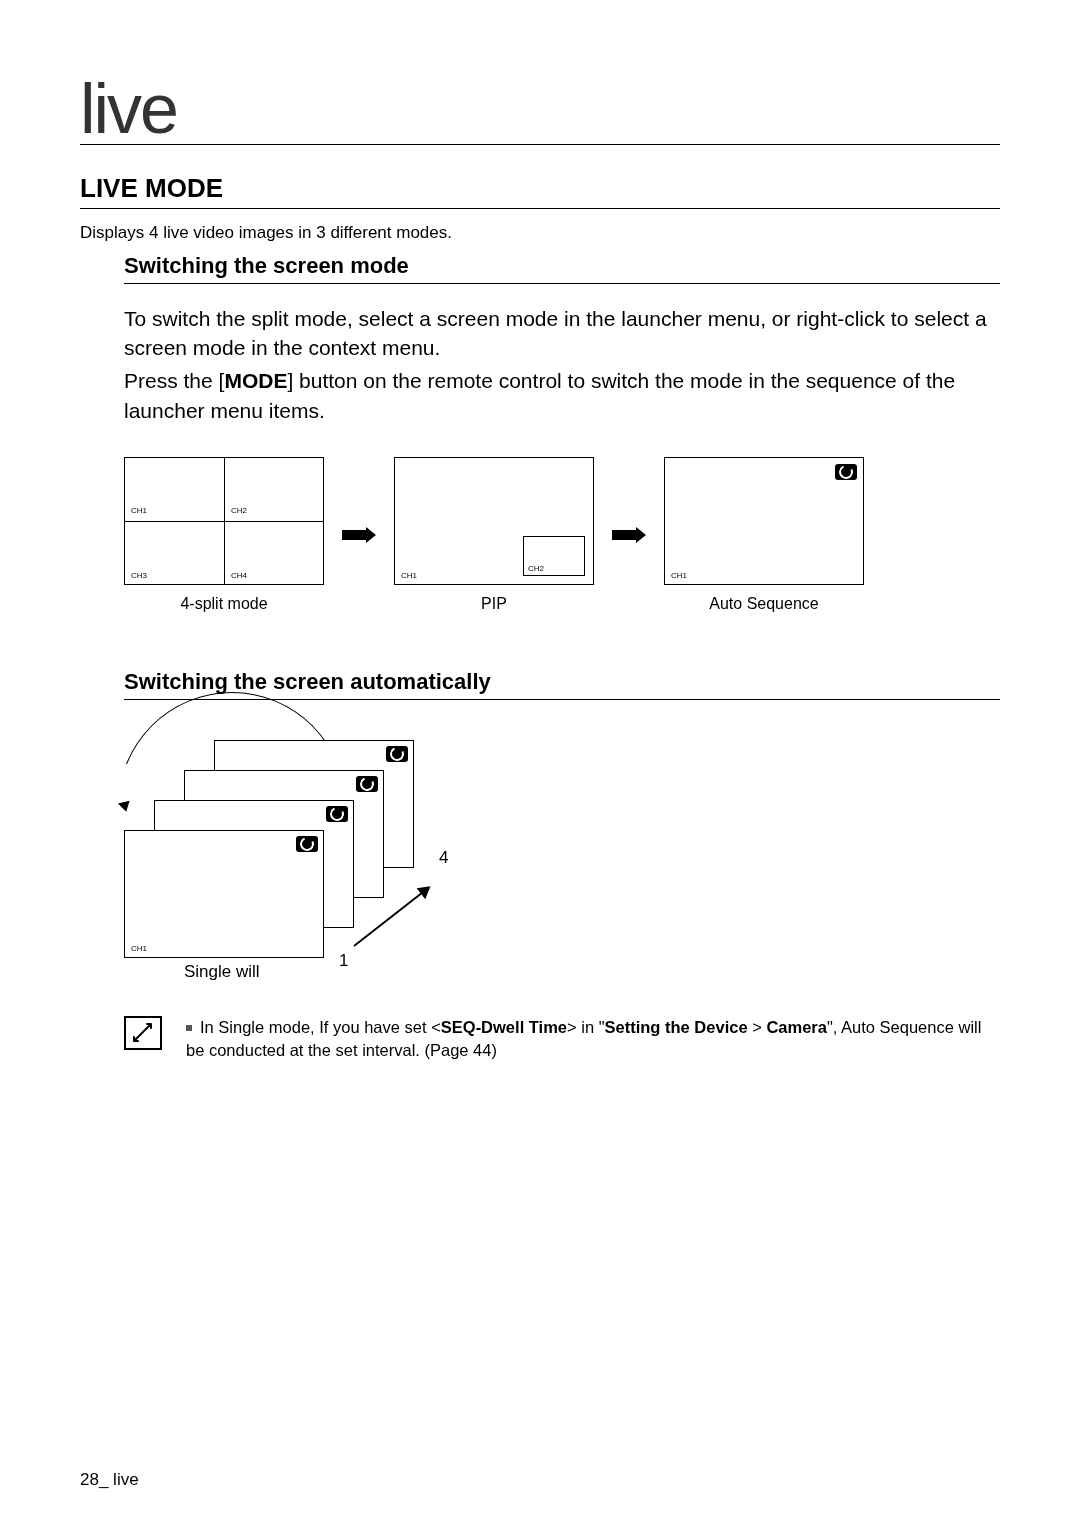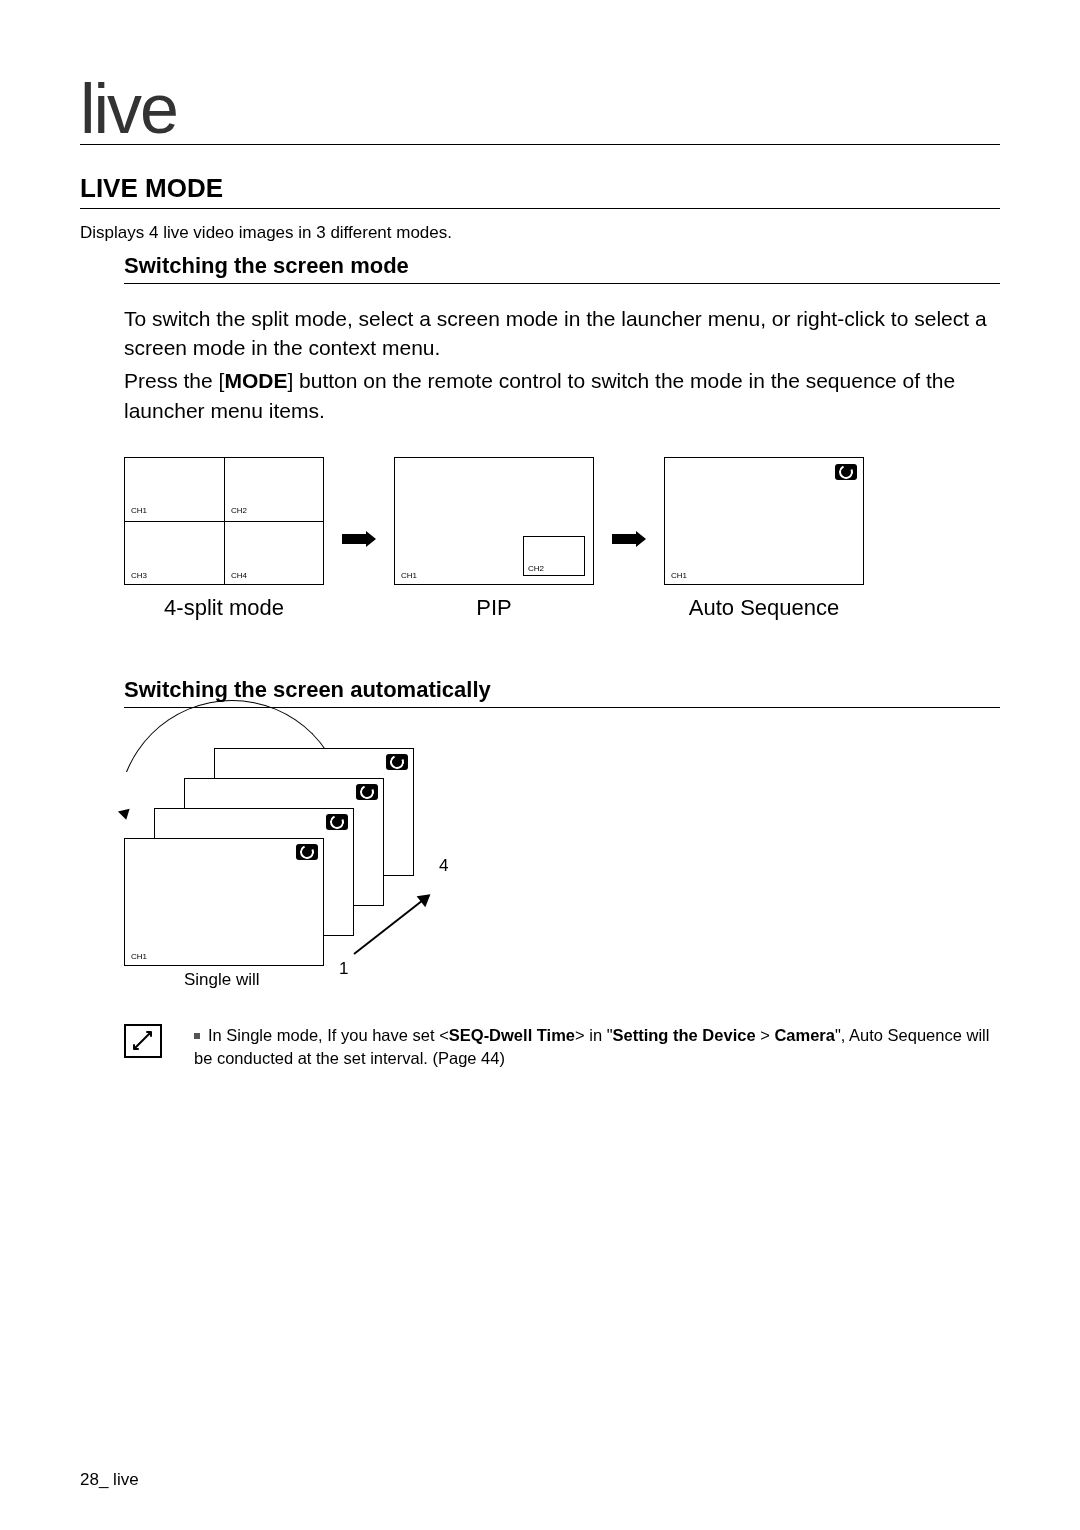--- a/index.html
+++ b/index.html
@@ -64,21 +64,21 @@
     align-items: center;
     gap: 6px;
   }
   .mode-box {
     width: 200px;
     height: 128px;
     border: 1px solid #000;
     position: relative;
     background: #fff;
   }
-  .mode-caption { font-size: 22px; margin-top: 4px; }
+  .mode-caption { font-size: 16px; margin-top: 4px; }
 
   
   .split .hline { position:absolute; left:0; right:0; top:50%; border-top:1px solid #000; }
   .split .vline { position:absolute; top:0; bottom:0; left:50%; border-left:1px solid #000; }
   .ch-label { position:absolute; font-size:8px; }
 
   
   .pip-inset {
     position:absolute; right:8px; bottom:8px;
     width:62px; height:40px; border:1px solid #000;
@@ -146,21 +146,21 @@
   .diag-arrow::after {
     content:""; position:absolute; right:-2px; top:-6px;
     border-left:12px solid #000; border-top:7px solid transparent; border-bottom:7px solid transparent;
   }
 
   .single-caption { font-size:17px; }
   .num { font-size:17px; position:absolute; }
 
   
   .note {
-    display:flex; gap:32px;
+    display:flex; gap:24px;
     margin-top:36px;
     padding-left:0;
   }
   .note-icon {
     width:38px; height:34px; border:2px solid #000;
     display:flex; align-items:center; justify-content:center;
     flex:0 0 38px;
   }
   .note-icon svg { width:24px; height:24px; }
   .note-text {

